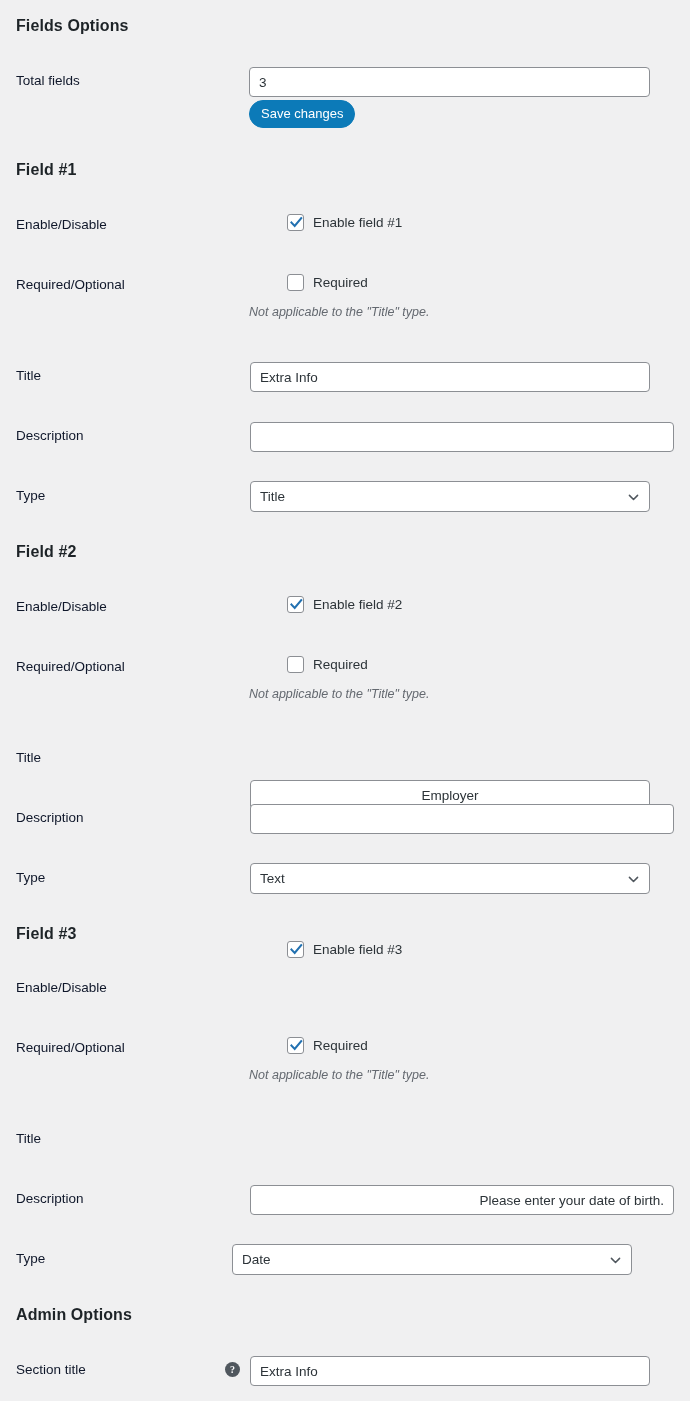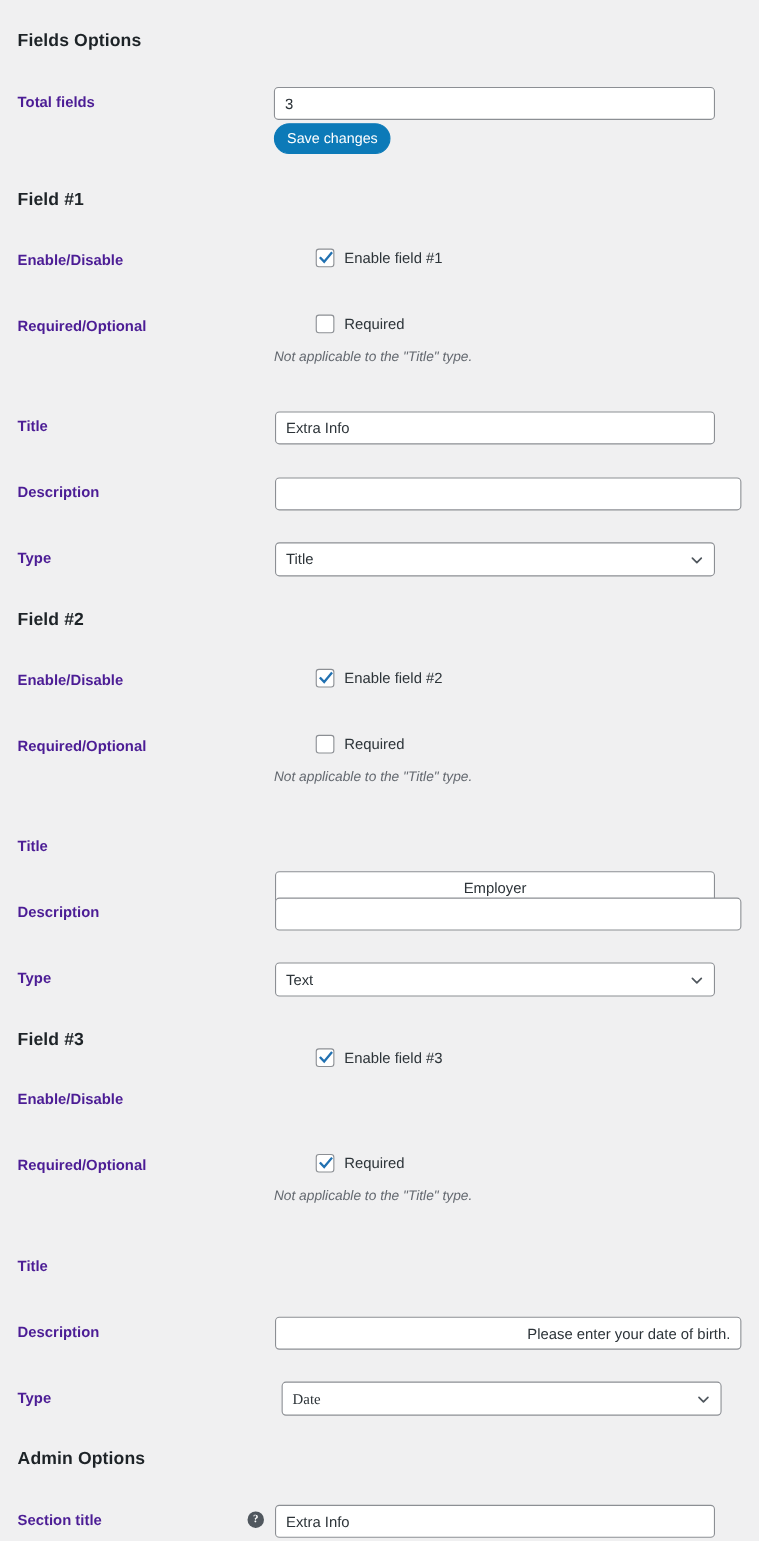--- a/index.html
+++ b/index.html
@@ -9,40 +9,40 @@
   }
   body {
     width: 690px;
     height: 1401px;
     background: #f0f0f1;
     font-family: "Liberation Sans", sans-serif;
     color: #3c434a;
     overflow: hidden;
   }
 
-  .page { position: relative; width: 690px; height: 1131px; margin-top: 12px; }
+  .page { position: relative; width: 690px; height: 1131px; }
 
   
   .section-heading {
     position: absolute;
     left: 16px;
     font-size: 16px;
     font-weight: 600;
     color: #1d2327;
     letter-spacing: 0.1px;
     white-space: nowrap;
   }
 
   
   .row-label {
     position: absolute;
     left: 16px;
     font-size: 13.5px;
-    font-weight: 700;
-    color: #4c1d95;
+    font-weight: 400;
+    color: #0f172a;
     white-space: nowrap;
   }
 
   
   .text-input {
     position: absolute;
     height: 30px;
     background: #fff;
     border: 1px solid #8c8f94;
     border-radius: 4px;
@@ -249,21 +249,21 @@
     <span class="cb-label">Required</span>
   </div>
   <div class="hint" style="left:249px; top:1068px;">Not applicable to the "Title" type.</div>
 
   <div class="row-label" style="top:1131px;">Title</div>
 
   <div class="row-label" style="top:1191px;">Description</div>
   <input class="text-input" style="left: 250px; top: 1185px; width: 424px; text-align: right;" value="Please enter your date of birth.">
 
   <div class="row-label" style="top:1251px;">Type</div>
-  <div class="select-wrap" style="left:256px; top:1244px; width:400px;font-family:Liberation Serif, serif;">
+  <div class="select-wrap" style="left:232px; top:1244px; width:400px;">
     <div class="select-box">Date</div>
     <svg class="chevron" viewBox="0 0 16 16">
       <path d="M3 6 L8 11 L13 6" fill="none" stroke="#50575e" stroke-width="1.9" stroke-linecap="round" stroke-linejoin="round"></path>
     </svg>
   </div>
 
   <div class="section-heading" style="top:1306px;">Admin Options</div>
 
   <div class="row-label" style="top:1362px;">Section title</div>
   <div class="help-icon" style="left:225px; top:1362px;">?</div>

